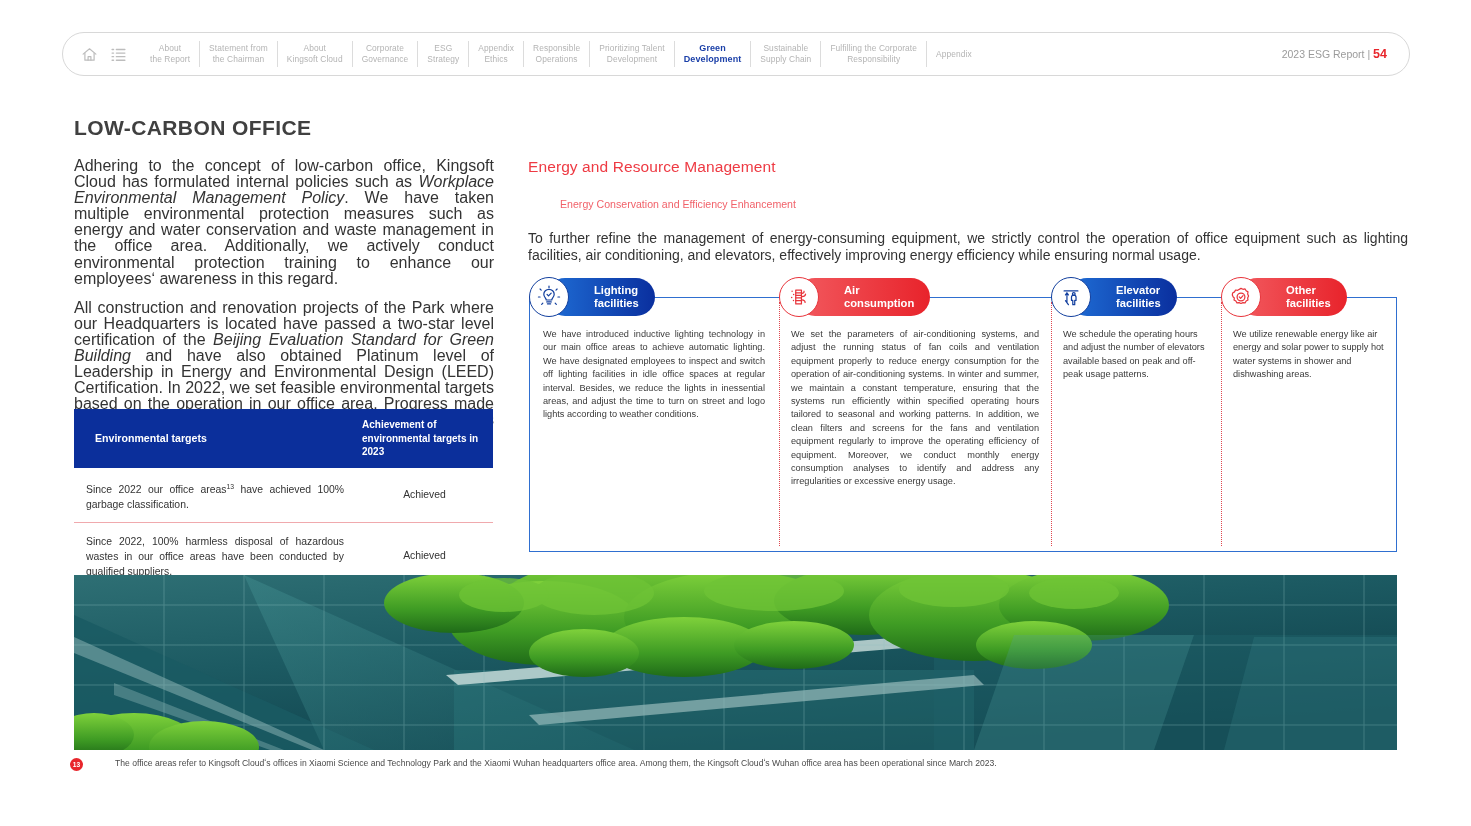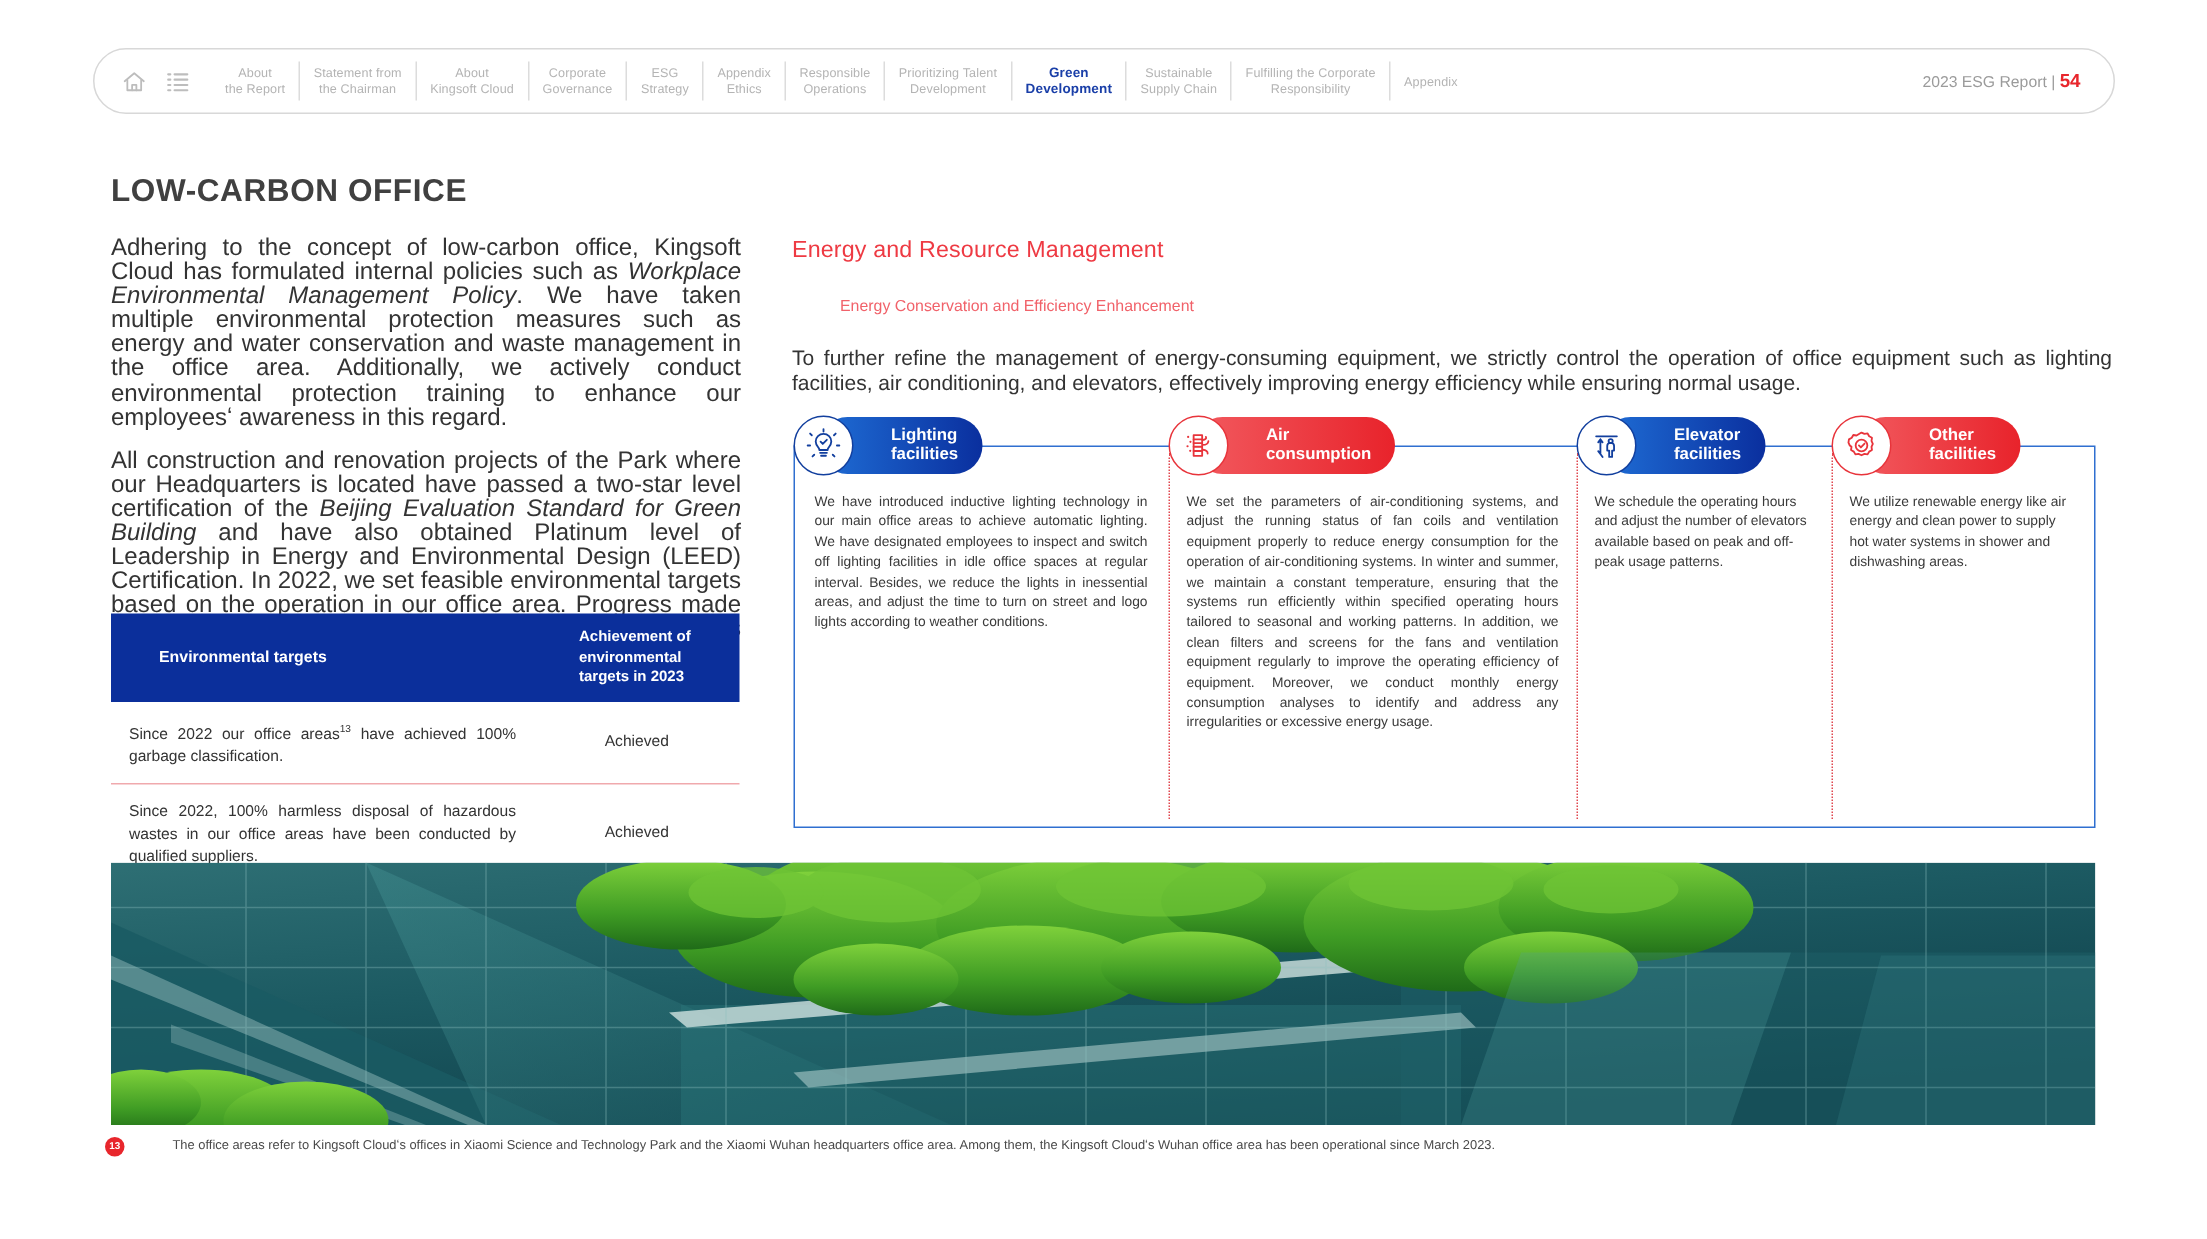--- a/index.html
+++ b/index.html
@@ -51,22 +51,22 @@
     font-size: 16px; line-height: 16.1px; color: #333;
     text-align: justify; text-justify: inter-word;
     margin-bottom: 13px;
   }
   .para i { font-style: italic; }
 
   
   .tbl { position: absolute; left: 74px; top: 409px; width: 419px; }
   .tbl-head { display: flex; background: #0b2f9b; }
   .th-l {
-    width: 282px; padding: 14px 8px; color: #fff;
-    font-size: 10.6px; font-weight: bold; display:flex; align-items:center;margin-left:24px;
+    width: 282px; padding: 14px 21px; color: #fff;
+    font-size: 10.6px; font-weight: bold; display:flex; align-items:center;
   }
   .th-r {
     flex: 1; padding: 9px 6px; color: #fff; text-align: left;
     font-size: 10px; font-weight: bold; line-height: 13.5px;
   }
   .tbl-row { display: flex; border-bottom: 1px solid #f0a9ad; }
   .td-l {
     width: 282px; padding: 11px 12px 10px 12px;
     font-size: 10.4px; line-height: 15px; color: #333;
     text-align: justify;
@@ -312,21 +312,21 @@
         <div class="badge-pill pill-red">Other
 facilities</div>
         <div class="badge-circle circ-red">
           <svg viewBox="0 0 32 32" fill="none" stroke="#e8343b" stroke-width="1.5" stroke-linecap="round" stroke-linejoin="round">
             <path d="M16 5.4l2.4 1.1 2.6-.4 1.3 2.3 2.3 1.3-.4 2.6 1.1 2.4-1.1 2.4.4 2.6-2.3 1.3-1.3 2.3-2.6-.4-2.4 1.1-2.4-1.1-2.6.4-1.3-2.3-2.3-1.3.4-2.6L6.4 16l-1.1-2.4.4-2.6 2.3-1.3 1.3-2.3 2.6.4z"></path>
             <circle cx="16" cy="16" r="4.8"></circle>
             <path d="M13.9 15.9l1.6 1.7 3-3.2"></path>
           </svg>
         </div>
       </div>
-      <div class="card-body">We utilize renewable energy like air energy and clean power to supply hot water systems in shower and dishwashing areas.</div>
+      <div class="card-body">We utilize renewable energy like air energy and solar power to supply hot water systems in shower and dishwashing areas.</div>
     </div>
   </div>
 
   <div class="photo">
     <svg viewBox="0 0 1323 175" preserveAspectRatio="none" aria-hidden="true">
       <defs>
         <linearGradient id="glass" x1="0" y1="0" x2="0.6" y2="1">
           <stop offset="0%" stop-color="#2e6f74"></stop>
           <stop offset="45%" stop-color="#1c5a62"></stop>
           <stop offset="100%" stop-color="#0e3f49"></stop>

